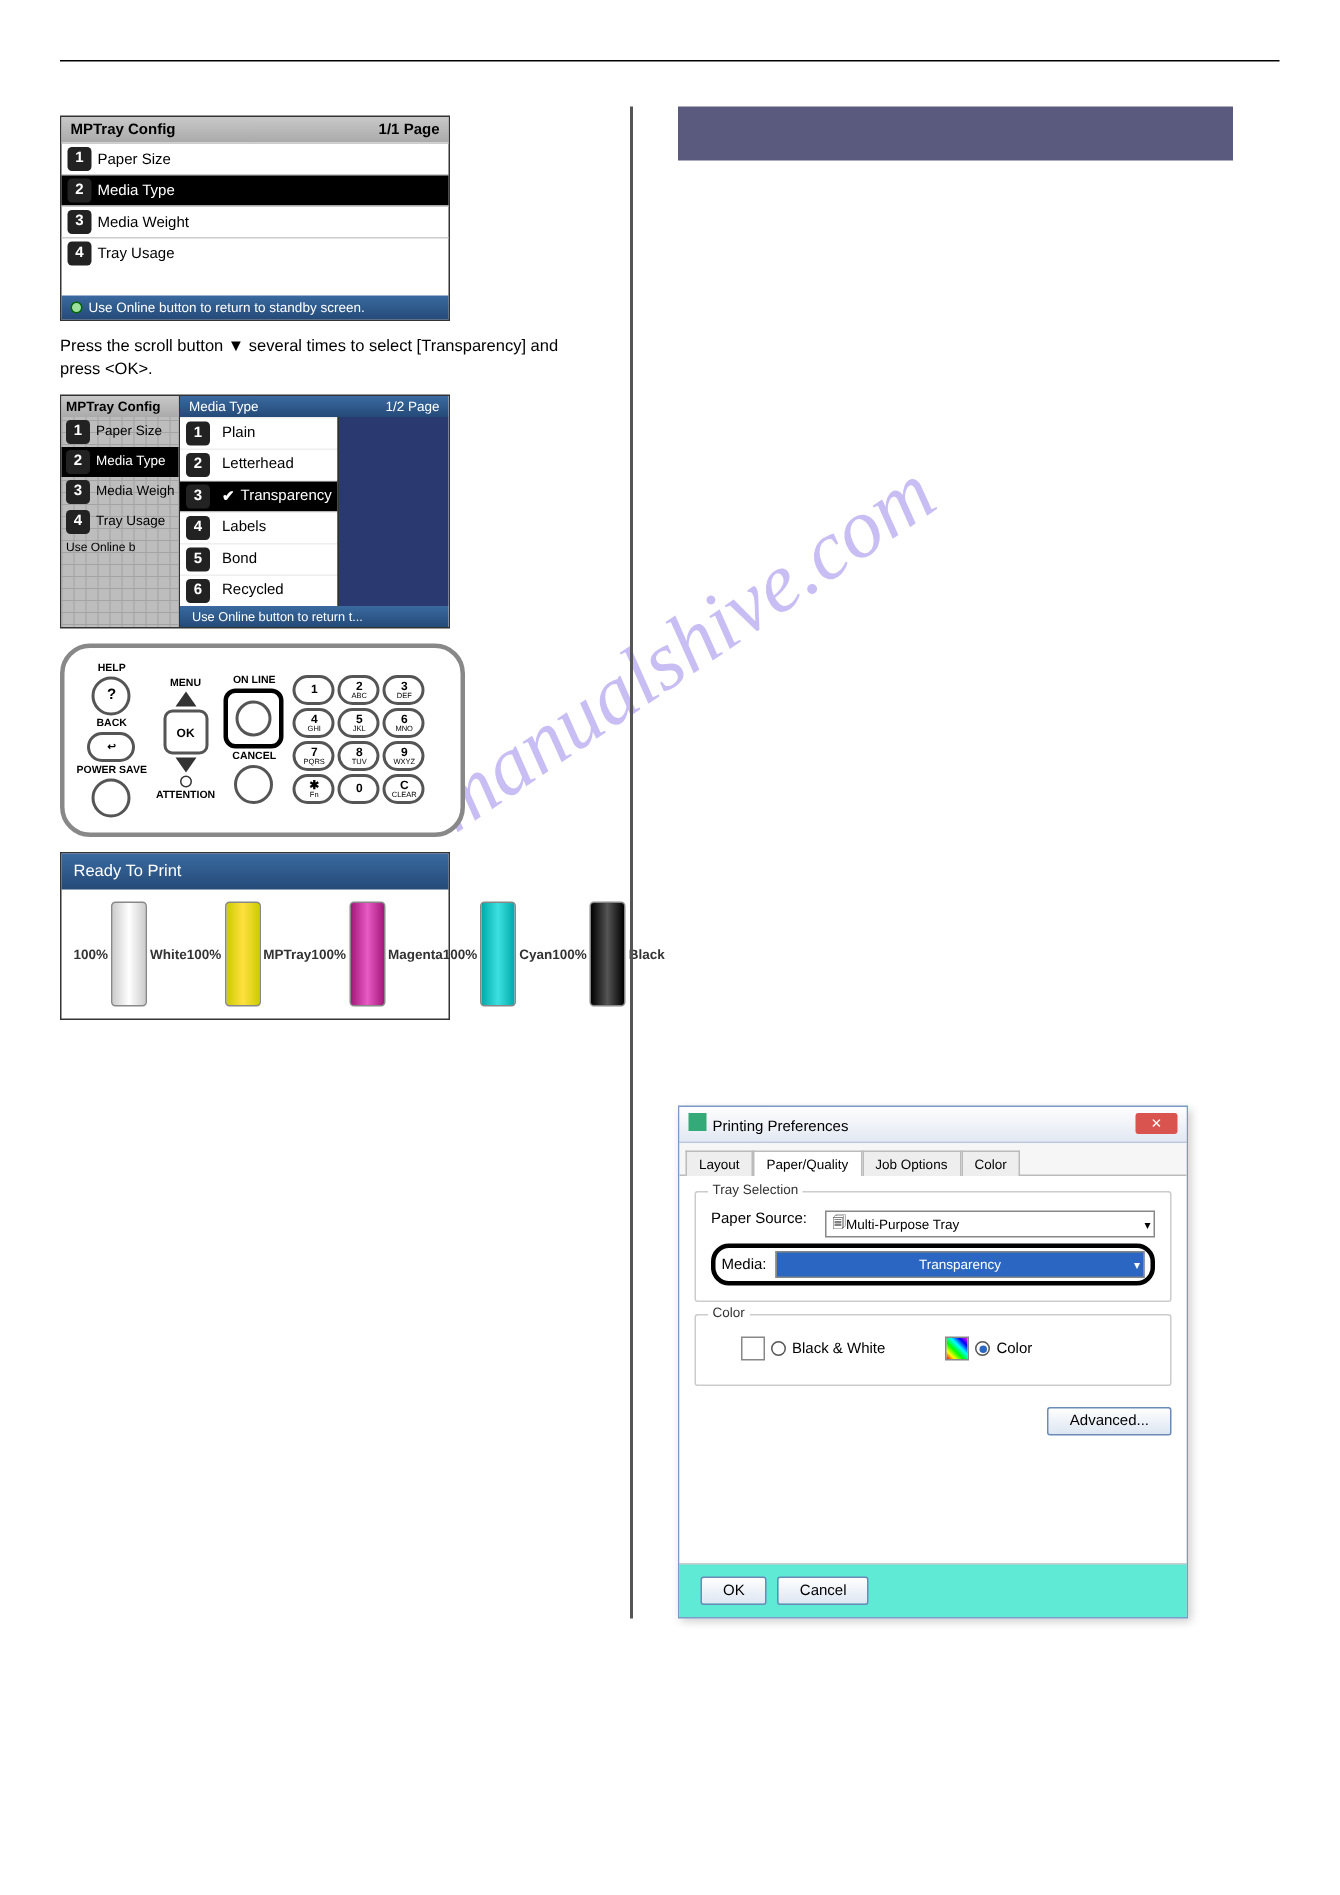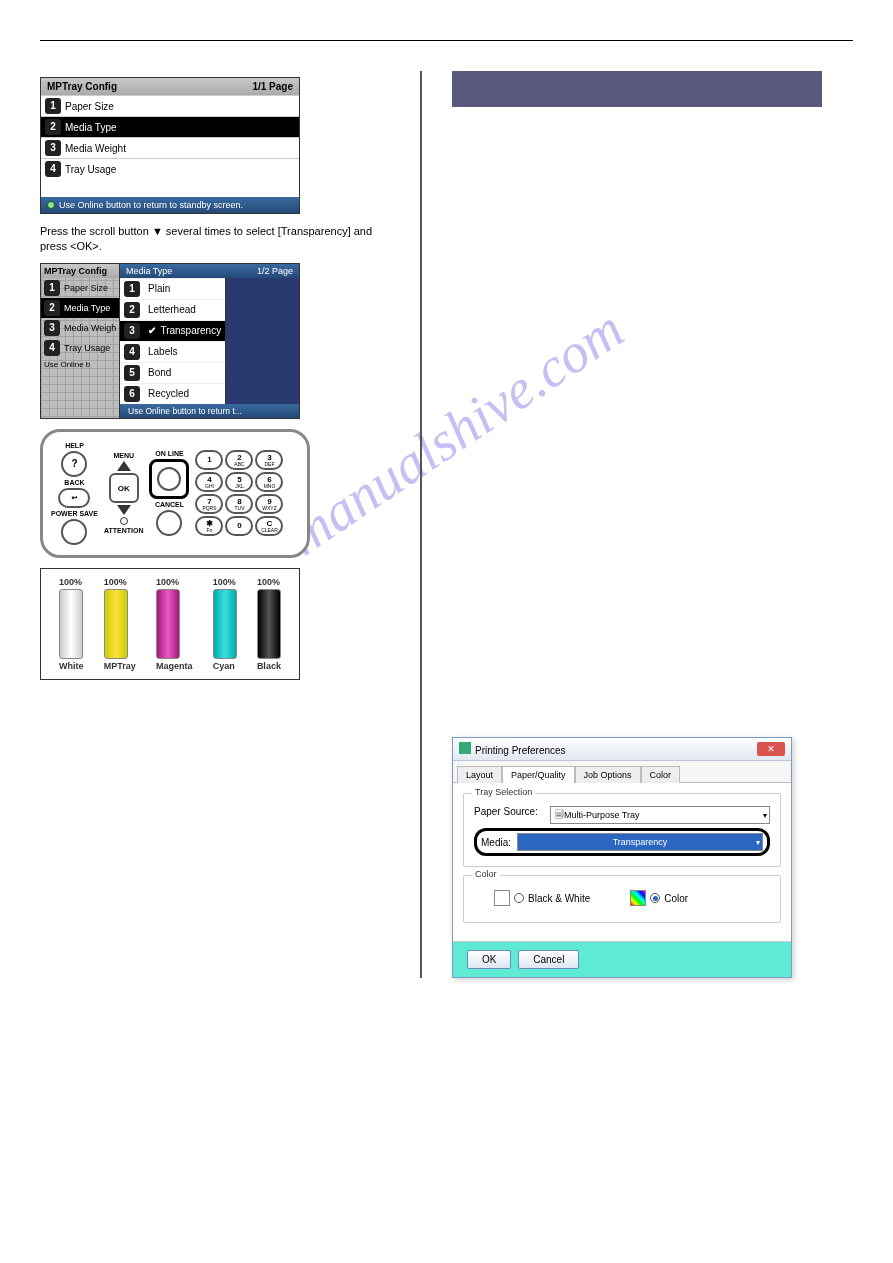--- a/index.html
+++ b/index.html
@@ -100,21 +100,21 @@
   
   .toner {
     width:260px; border:1px solid #333; margin:4px 0;
     background: #fff;
   }
   .toner-hdr {
     background: linear-gradient(#3a6aa0,#244a78); color:#fff;
     padding:6px 8px; font-size:11px;
   }
   .toner-body { padding:8px; display:flex; justify-content:space-around; align-items:flex-end; }
-  .tcol { display:flex; flex-direction:column; gap:2px; font-size:9px; color:#333; font-weight:bold;}
+  .tcol { display:flex; flex-direction:row; align-items:center; gap:2px; font-size:9px; color:#333; font-weight:bold;}
   .bar { width:24px; height:70px; border:1px solid #888; border-radius:3px; }
   .bar.white{background:linear-gradient(90deg,#ccc,#fff,#ccc);}
   .bar.yellow{background:linear-gradient(90deg,#cc0,#ffe040,#cc0);}
   .bar.magenta{background:linear-gradient(90deg,#a4187a,#e85ac4,#a4187a);}
   .bar.cyan{background:linear-gradient(90deg,#0aa,#3de0e0,#0aa);}
   .bar.black{background:linear-gradient(90deg,#000,#555,#000);}
 
   
   .right-bar {
     background:#5a5a7e; height:36px; margin-bottom:20px;
@@ -341,20 +341,21 @@
               <span class="sub"></span>
             </div>
           <div class="key">
               <span>C</span>
               <span class="sub">CLEAR</span>
             </div>
         </div>
       </div>
 
       <div class="toner">
+        <div class="toner-hdr">Ready To Print</div>
         <div class="toner-body">
           <div class="tcol">
               <span>100%</span>
               <div class="bar white"></div>
               <span>White</span>
             </div>
           <div class="tcol">
               <span>100%</span>
               <div class="bar yellow"></div>
               <span>MPTray</span>
@@ -426,20 +427,23 @@
                 <span>Black &amp; White</span>
               </div>
               <div class="radio">
                 <span class="ico-col"></span>
                 <span class="r on"></span>
                 <span>Color</span>
               </div>
             </div>
           </div>
 
+          <div style="height:100px; position:relative;">
+            <span class="wbtn adv">Advanced...</span>
+          </div>
         </div>
         <div class="win-buttons">
           <span class="wbtn">OK</span>
           <span class="wbtn">Cancel</span>
         </div>
       </div>
 
     </div>
   </div>
 </div>

